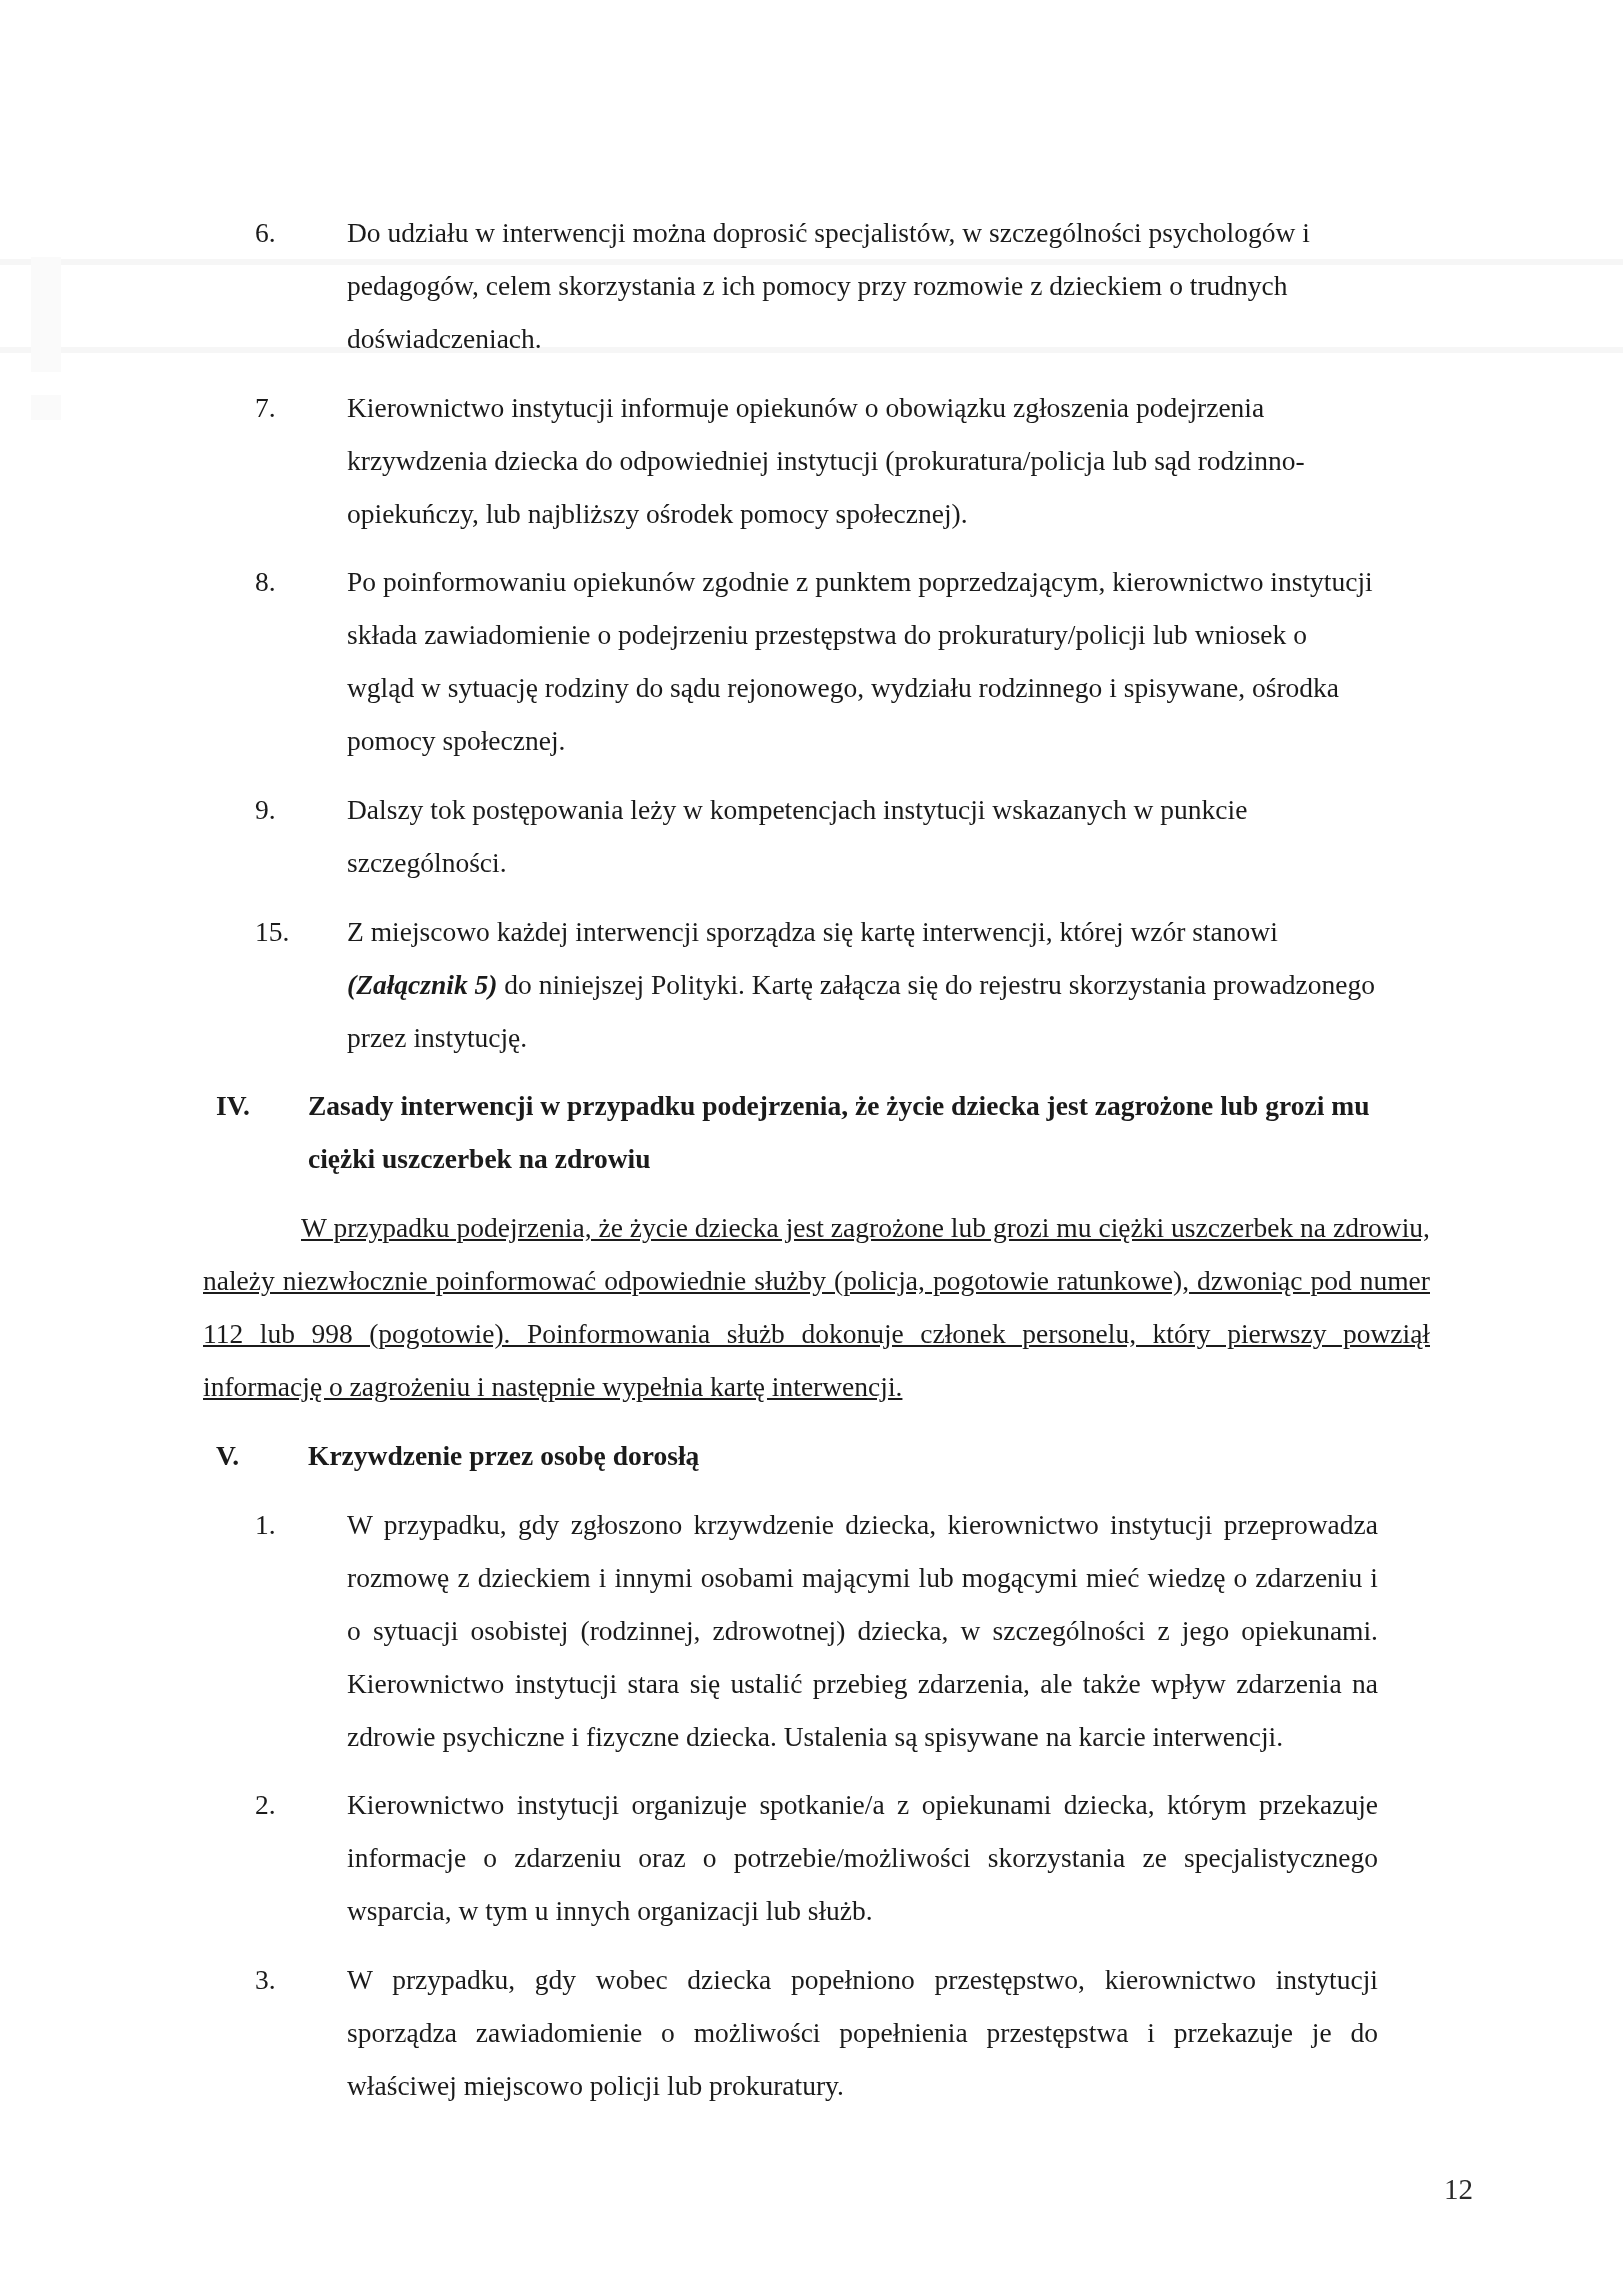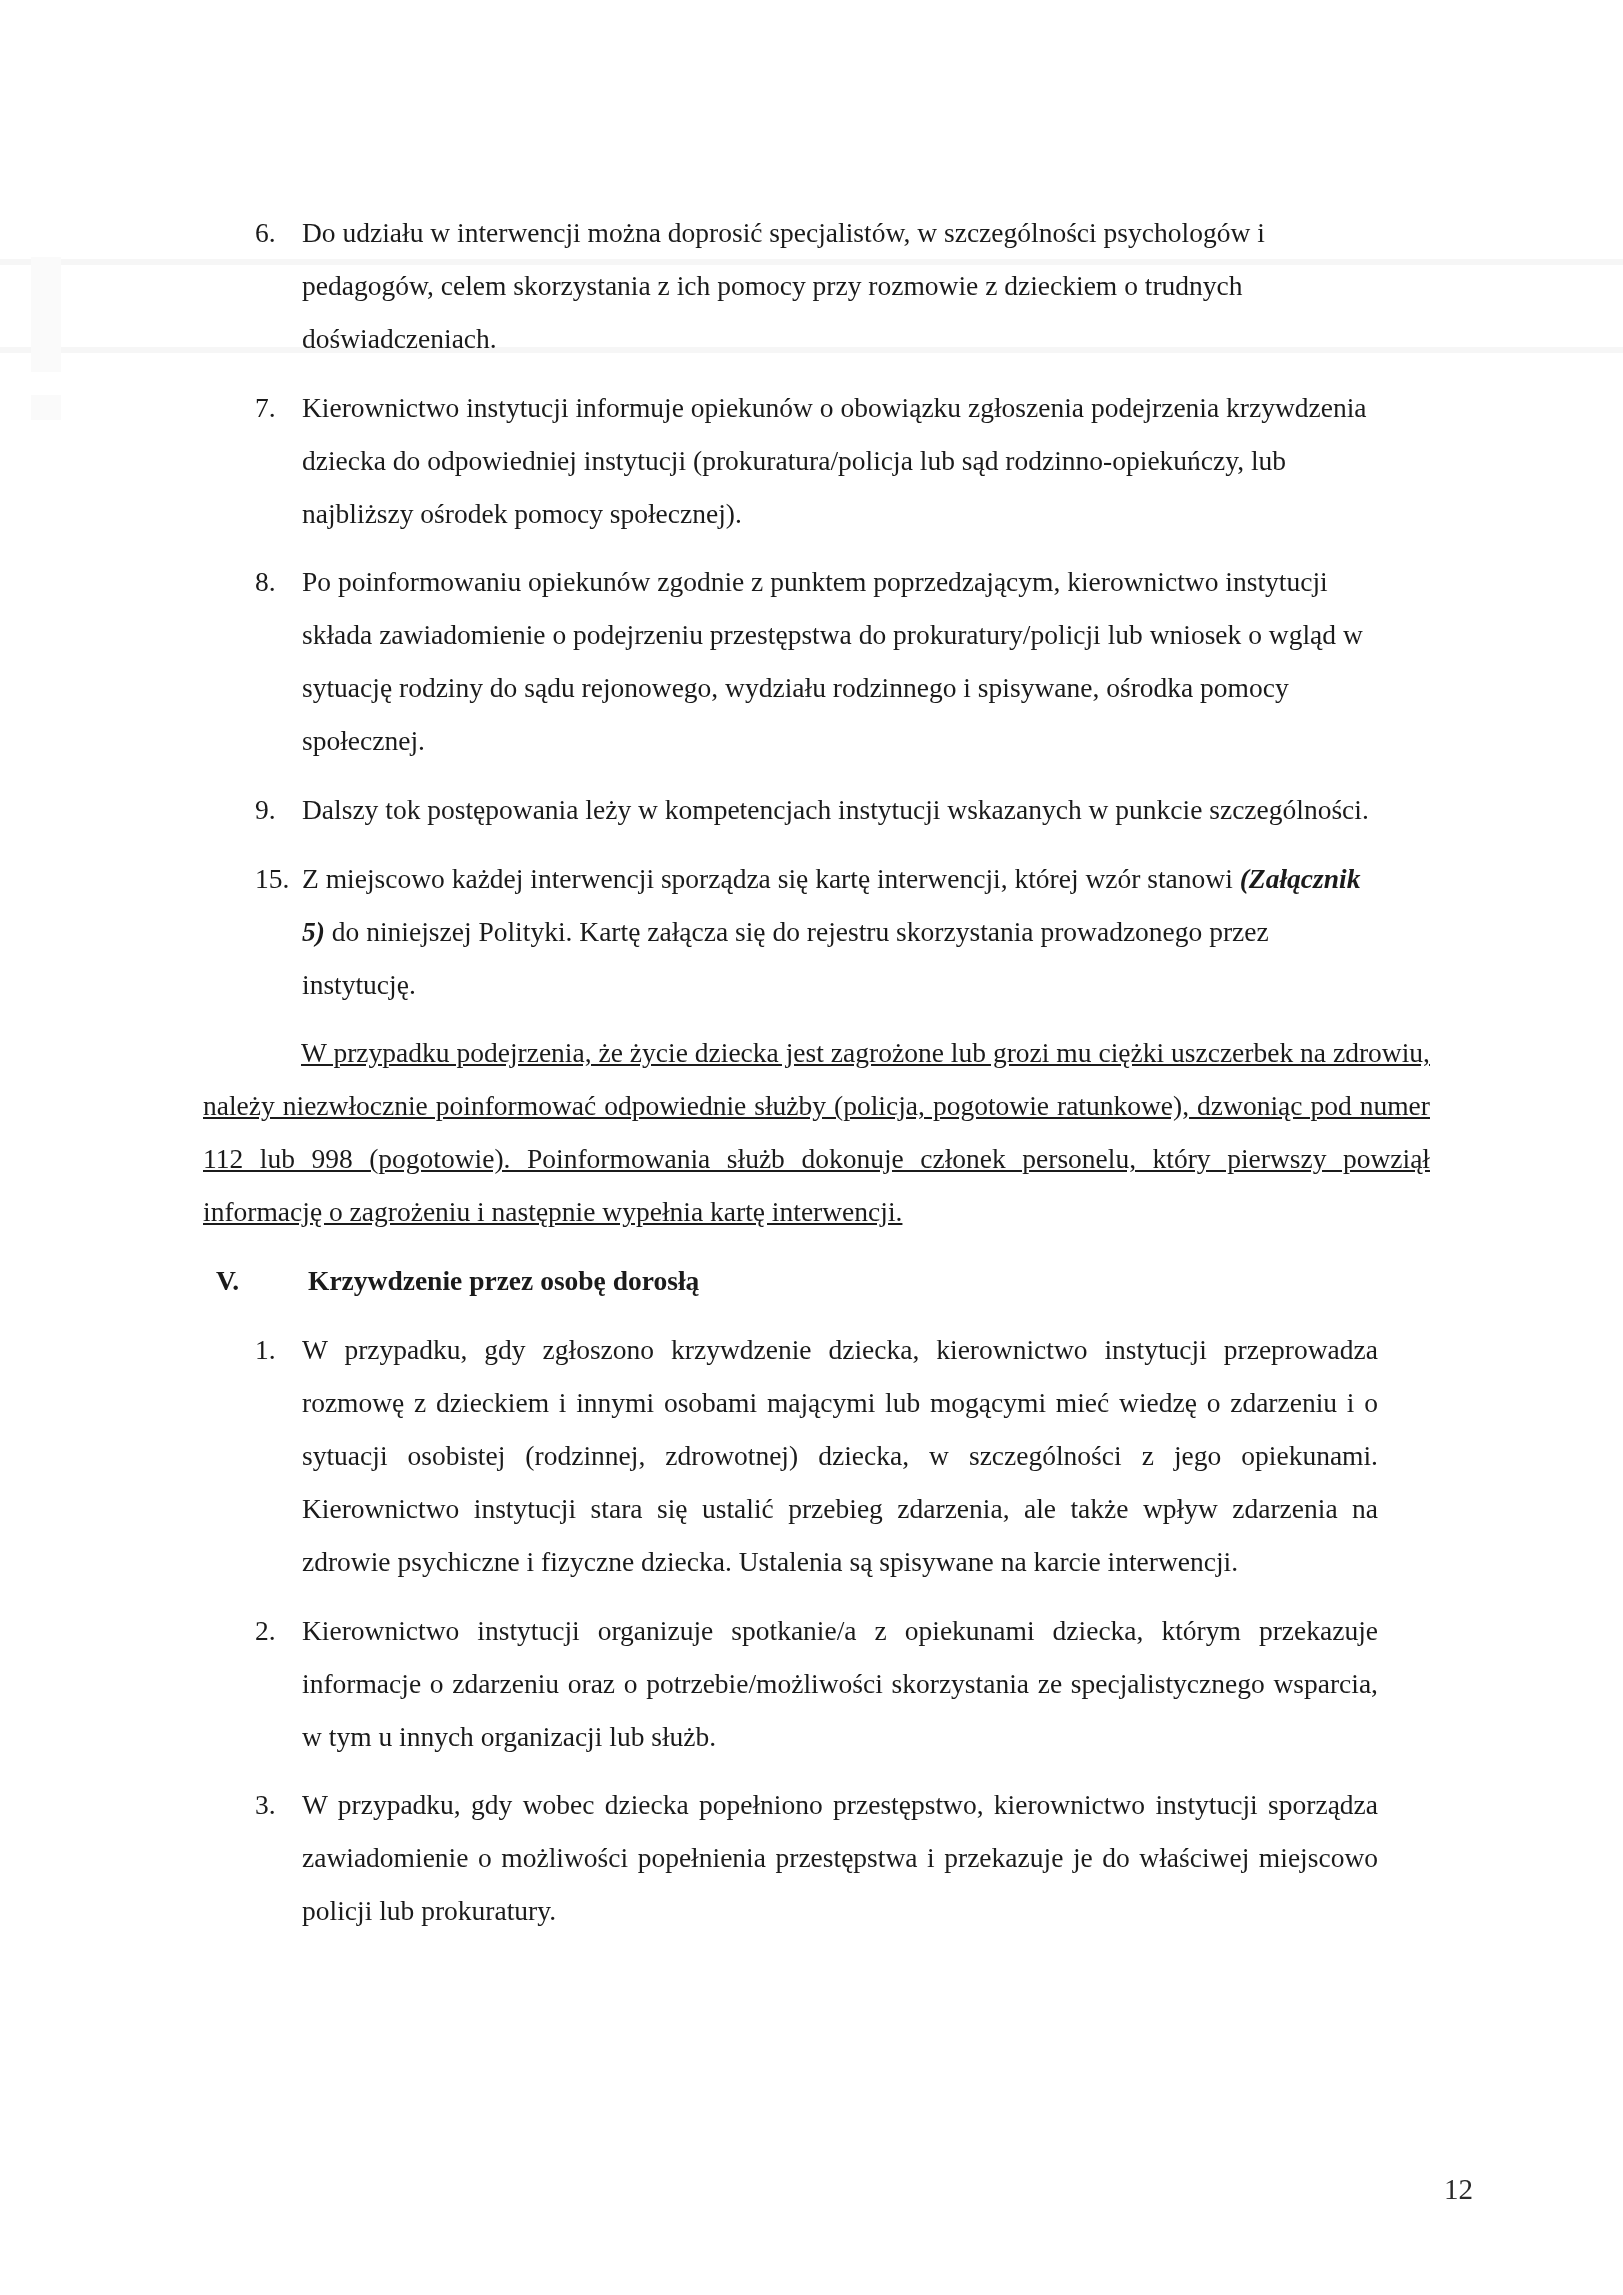--- a/index.html
+++ b/index.html
@@ -49,20 +49,21 @@
     align-items: flex-start;
     margin: 0 52px 15.7px 52px;   
   }
   .li-marker {
     flex: 0 0 47px;
     white-space: nowrap;
   }
   .li-text {
     flex: 1 1 auto;
     text-align: left;
+    margin-left: 45px;
   }
   .li-text.justified {
     text-align: justify;
   }
 
   
   .heading-row {
     display: flex;
     align-items: flex-start;
     margin: 0 0 15.7px 13px;      
@@ -128,20 +129,24 @@
     <div class="li-row">
       <span class="li-marker">9.</span>
       <div class="li-text">Dalszy tok postępowania leży w kompetencjach instytucji wskazanych w punkcie szczególności.</div>
     </div>
 
     <div class="li-row">
       <span class="li-marker">15.</span>
       <div class="li-text"><span>Z miejscowo każdej interwencji sporządza się kartę interwencji, której wzór stanowi </span><span class="emph">(Załącznik 5)</span><span> do niniejszej Polityki. Kartę załącza się do rejestru skorzystania prowadzonego przez instytucję.</span></div>
     </div>
 
+    <div class="heading-row">
+      <span class="heading-numeral">IV.</span>
+      <div class="heading-title">Zasady interwencji w przypadku podejrzenia, że życie dziecka jest zagrożone lub grozi mu ciężki uszczerbek na zdrowiu</div>
+    </div>
 
     <p class="body-paragraph">W przypadku podejrzenia, że życie dziecka jest zagrożone lub grozi mu ciężki uszczerbek na zdrowiu, należy niezwłocznie poinformować odpowiednie służby (policja, pogotowie ratunkowe), dzwoniąc pod numer 112 lub 998 (pogotowie). Poinformowania służb dokonuje członek personelu, który pierwszy powziął informację o zagrożeniu i następnie wypełnia kartę interwencji.</p>
 
     <div class="heading-row">
       <span class="heading-numeral">V.</span>
       <div class="heading-title">Krzywdzenie przez osobę dorosłą</div>
     </div>
 
     <div class="li-row">
       <span class="li-marker">1.</span>

